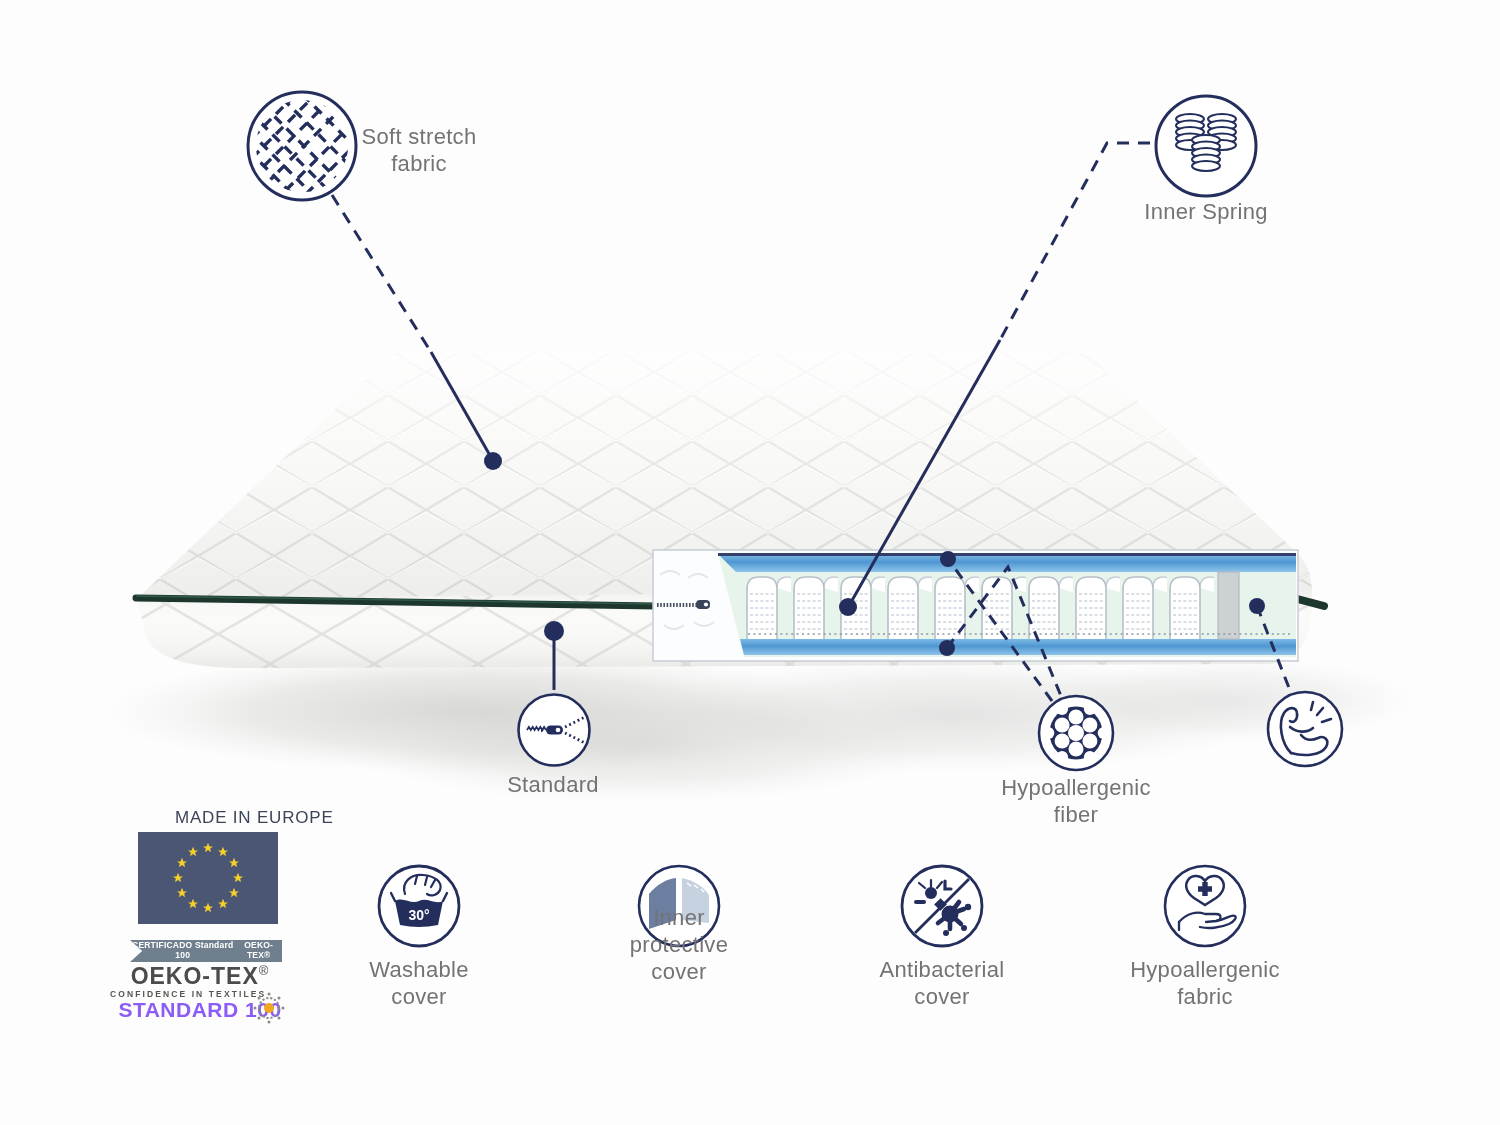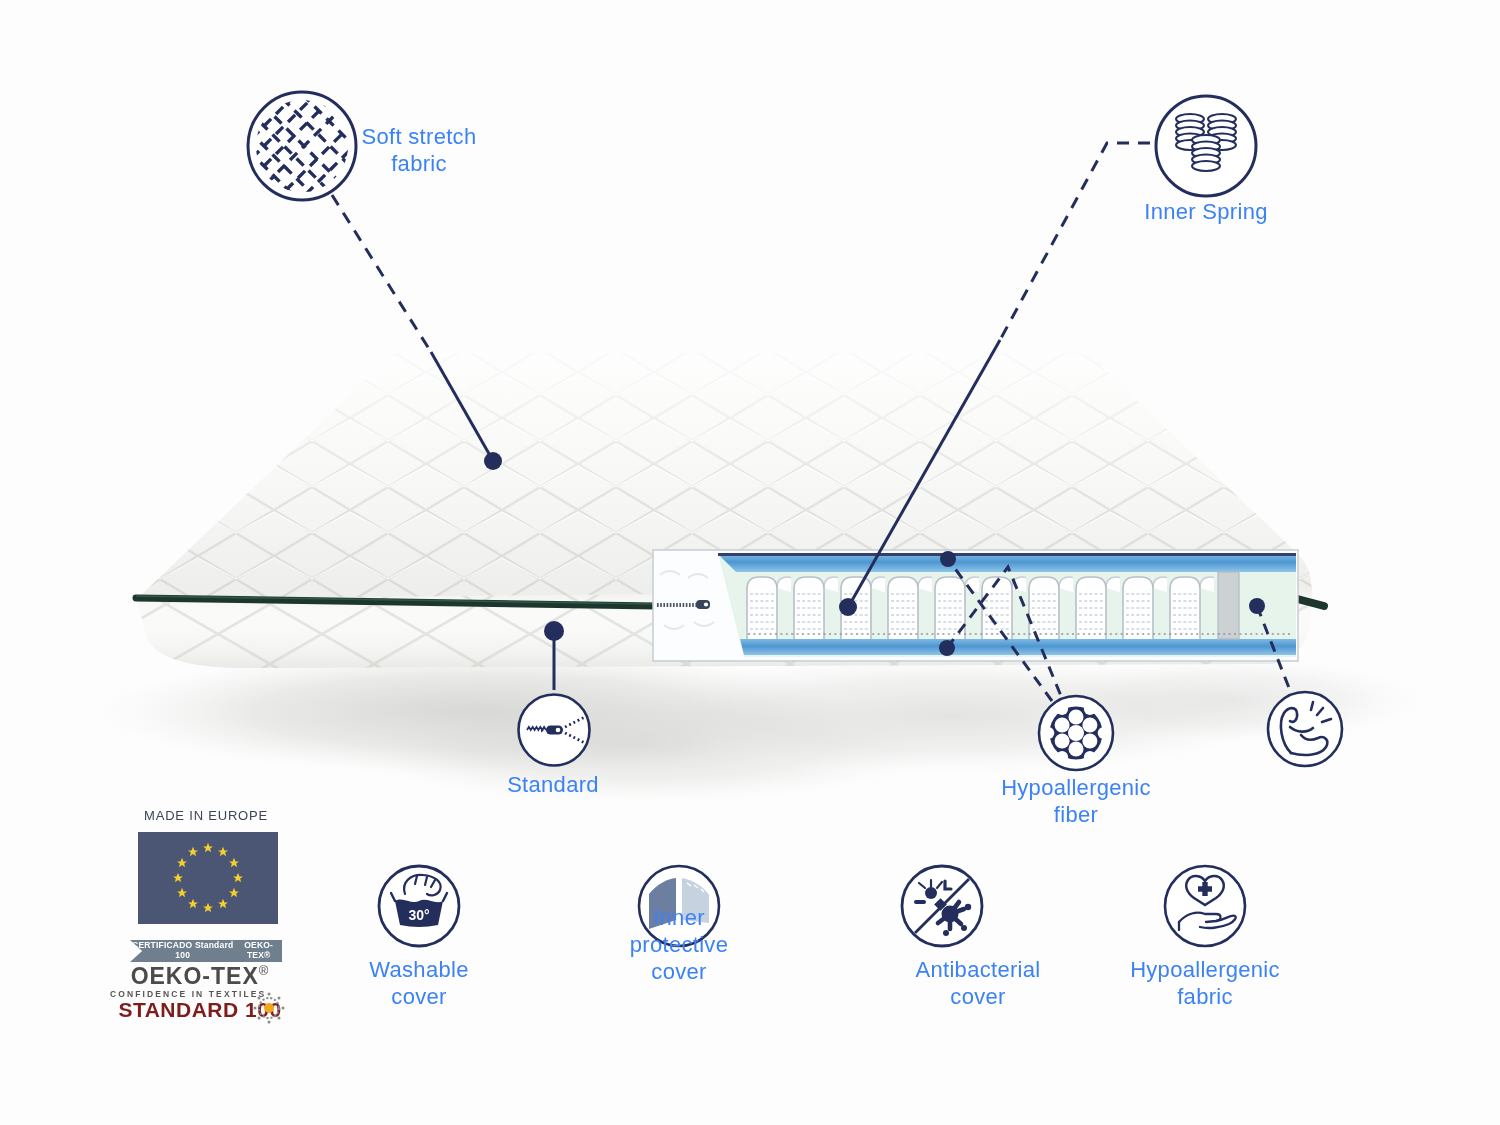--- a/index.html
+++ b/index.html
@@ -6,44 +6,44 @@
   #stage{
     position:relative;width:1500px;height:1125px;overflow:hidden;
     background:#fdfdfd;
     font-family:"Liberation Sans",sans-serif;
     color:#3c4457;
   }
   .abs{position:absolute;}
   .label{
     position:absolute;
     font-size:22px;line-height:1.22;letter-spacing:.3px;
-    color:#3b82f6;text-align:center;white-space:pre-line;
+    color:#737373;text-align:center;white-space:pre-line;
   }
   .made-in{
-    position:absolute;font-size:13px;letter-spacing:.8px;color:#3c4457;
-    text-align:center;white-space:nowrap;
+    position:absolute;font-size:17px;letter-spacing:.8px;color:#3c4457;
+    text-align:center;white-space:nowrap;margin-left:44px;
   }
   .ribbon{
     position:absolute;background:#6f7f8e;color:#ffffff;
     clip-path:polygon(0 0,100% 0,100% 100%,0 100%,8% 50%);
     display:flex;flex-direction:row;justify-content:center;align-items:center;
     font-size:8.5px;font-weight:700;line-height:1.15;letter-spacing:.2px;
     text-align:center;
   }
   .oeko-brand{
     position:absolute;text-align:center;color:#4c4b49;
     font-size:23px;font-weight:700;letter-spacing:1px;white-space:nowrap;
   }
   .oeko-brand sup{font-size:13px;font-weight:400;}
   .oeko-tagline{
     position:absolute;color:#56554f;
     font-size:8.5px;font-weight:700;letter-spacing:2.1px;white-space:nowrap;
   }
   .oeko-standard{
-    position:absolute;text-align:center;color:#7f1d1d;
+    position:absolute;text-align:center;color:#8b5cf6;
     font-size:21px;font-weight:700;letter-spacing:.5px;white-space:nowrap;
   }
   svg{display:block;}
 </style>
 </head>
 <body>
 
 <div id="stage">
 
   <svg class="abs" style="left:0;top:0" width="1500" height="1125" viewBox="0 0 1500 1125">
@@ -278,21 +278,21 @@
   <div class="label" style="left:1096px;top:199px;width:220px">Inner Spring</div>
   <div class="label" style="left:443px;top:772px;width:220px">Standard</div>
   <div class="label" style="left:966px;top:775px;width:220px">Hypoallergenic
 fiber</div>
 
   <div class="label" style="left:309px;top:957px;width:220px">Washable
 cover</div>
   <div class="label" style="left:569px;top:905px;width:220px">Inner
 protective
 cover</div>
-  <div class="label" style="left:868px;top:957px;width:220px">Antibacterial
+  <div class="label" style="left:832px;top:957px;width:220px">Antibacterial
 cover</div>
   <div class="label" style="left:1095px;top:957px;width:220px">Hypoallergenic
 fabric</div>
 
   <div class="made-in" style="left:131px;top:808px;width:150px">MADE IN EUROPE</div>
 
   <svg class="abs" style="left:138px;top:832px" width="140" height="92" viewBox="0 0 140 92">
     <rect x="0" y="0" width="140" height="92" fill="#4b5574"></rect>
     <defs>
       <path id="star" d="M0,-5.2 L1.5,-1.6 L5,-1.6 L2.2,0.6 L3,4.2 L0,2.1 L-3,4.2 L-2.2,0.6 L-5,-1.6 L-1.5,-1.6 Z" fill="#f5cf2a"></path>

